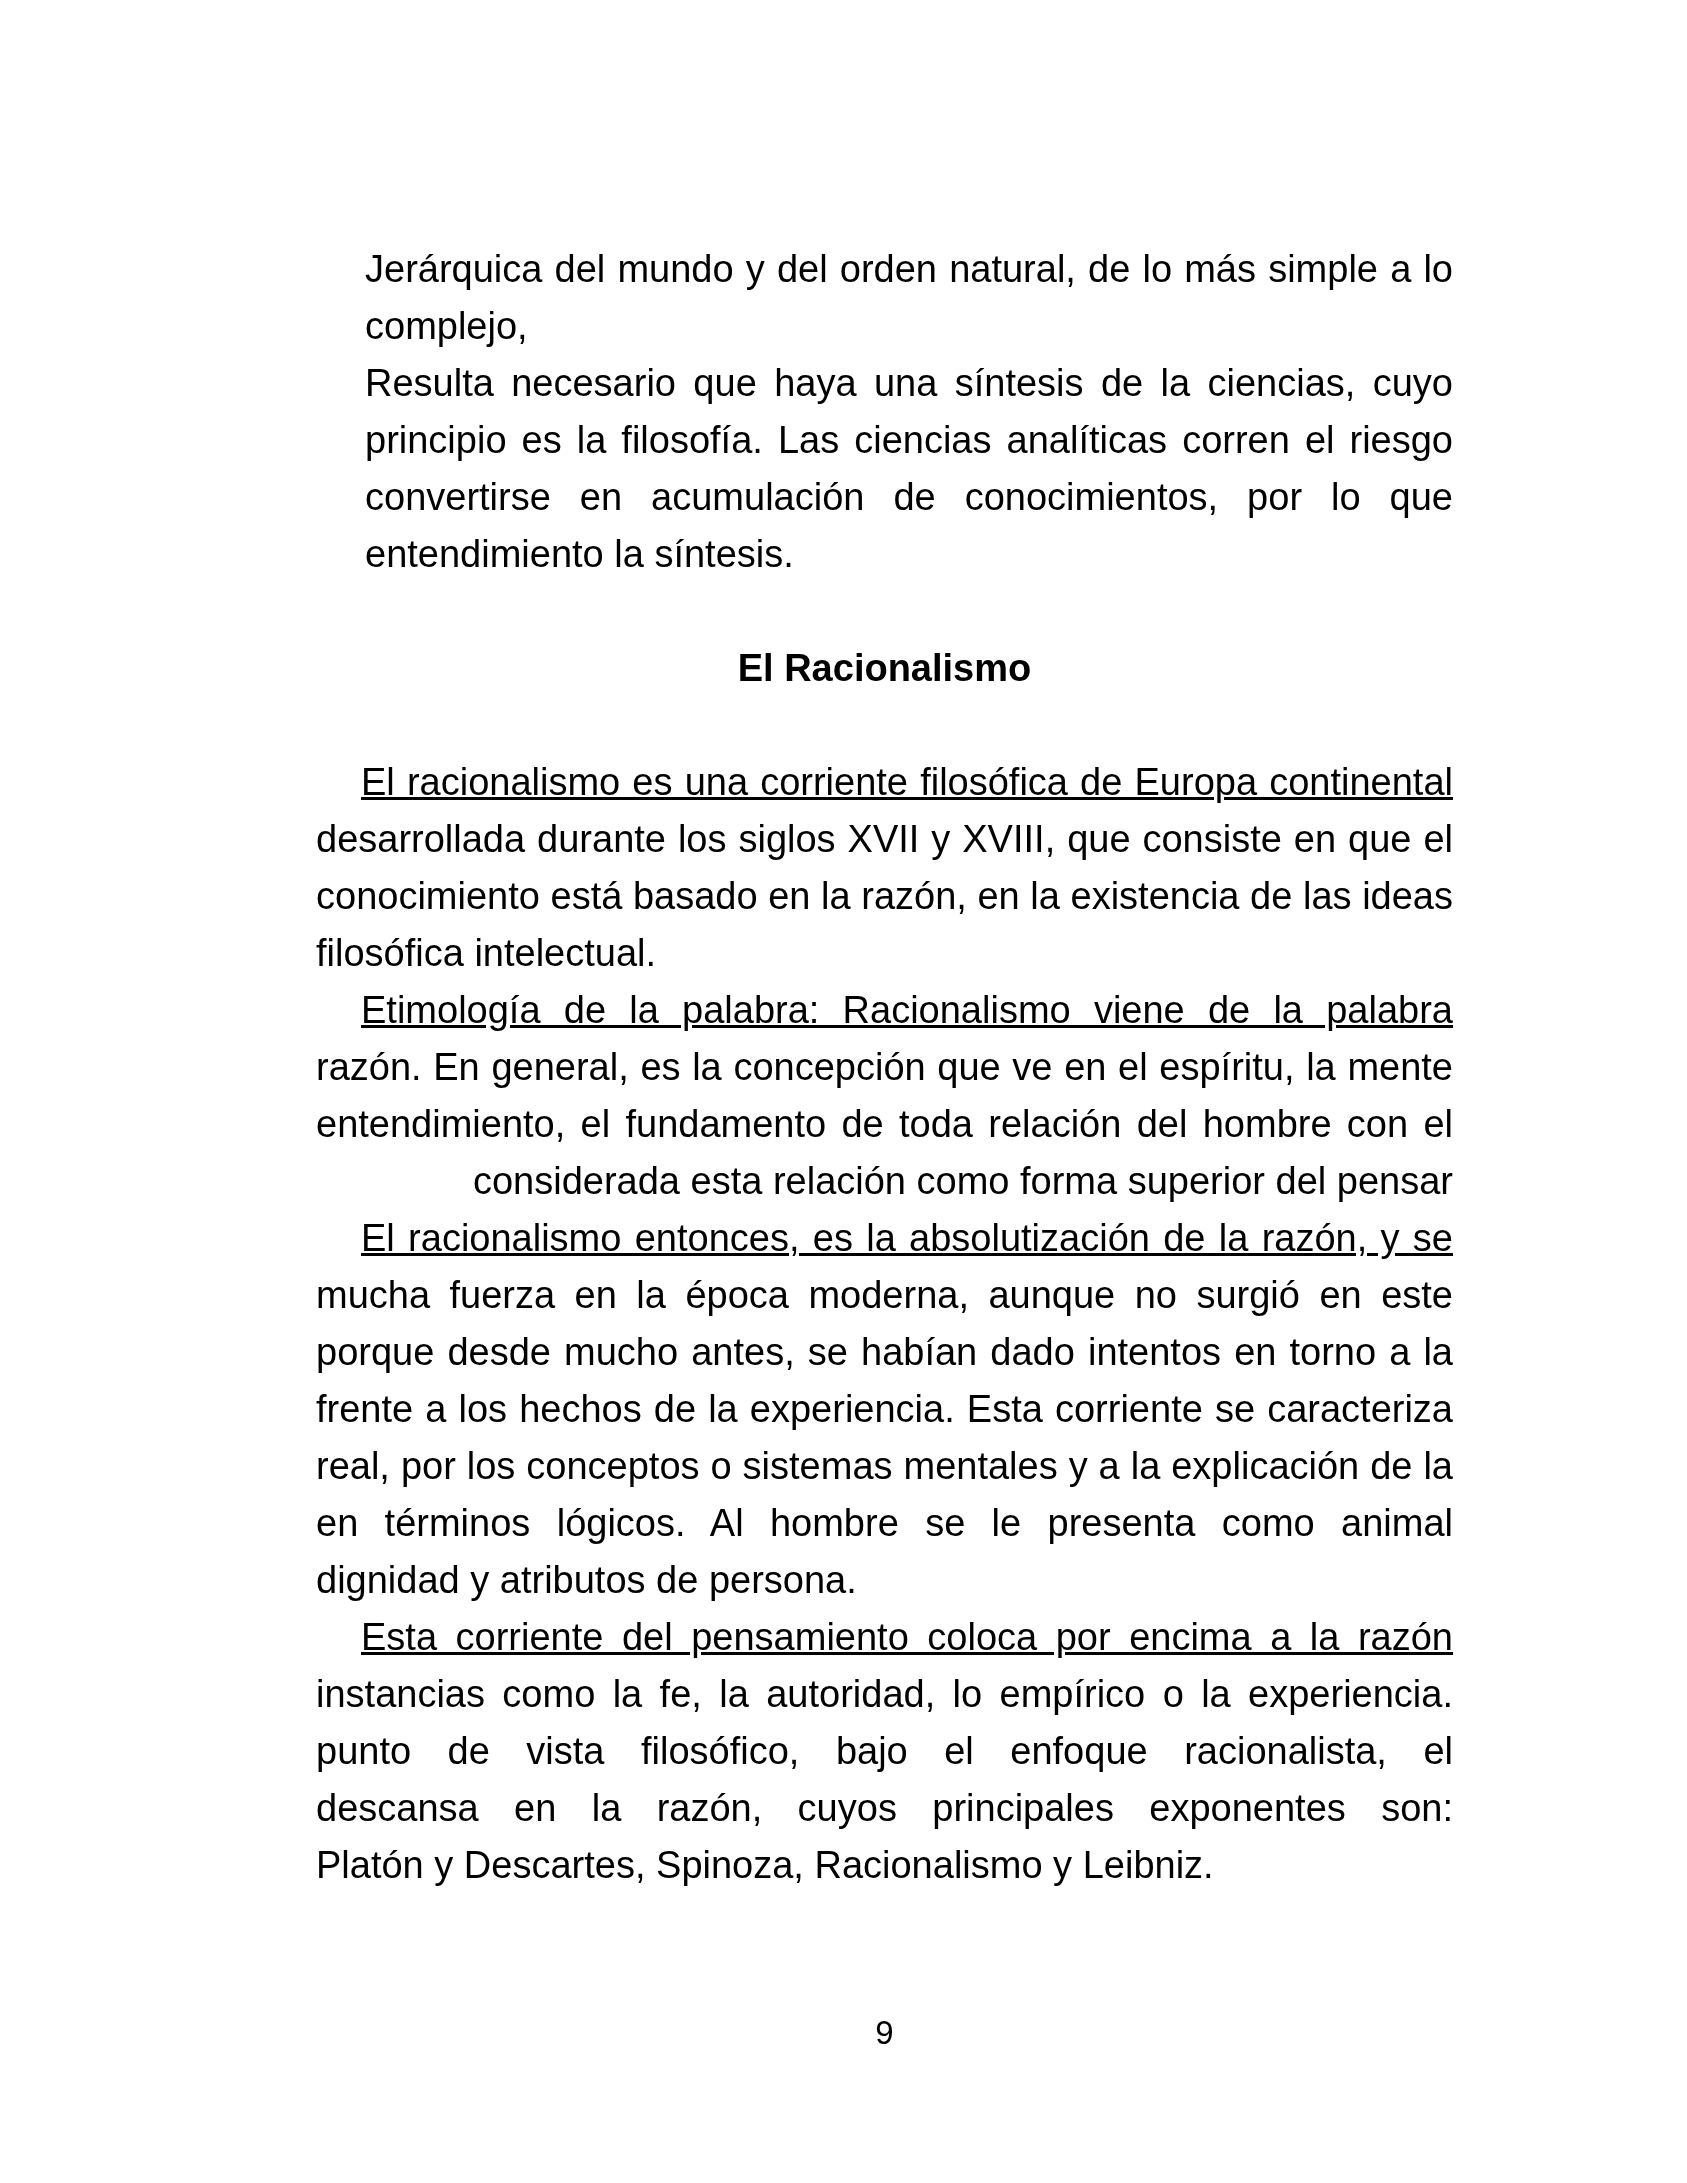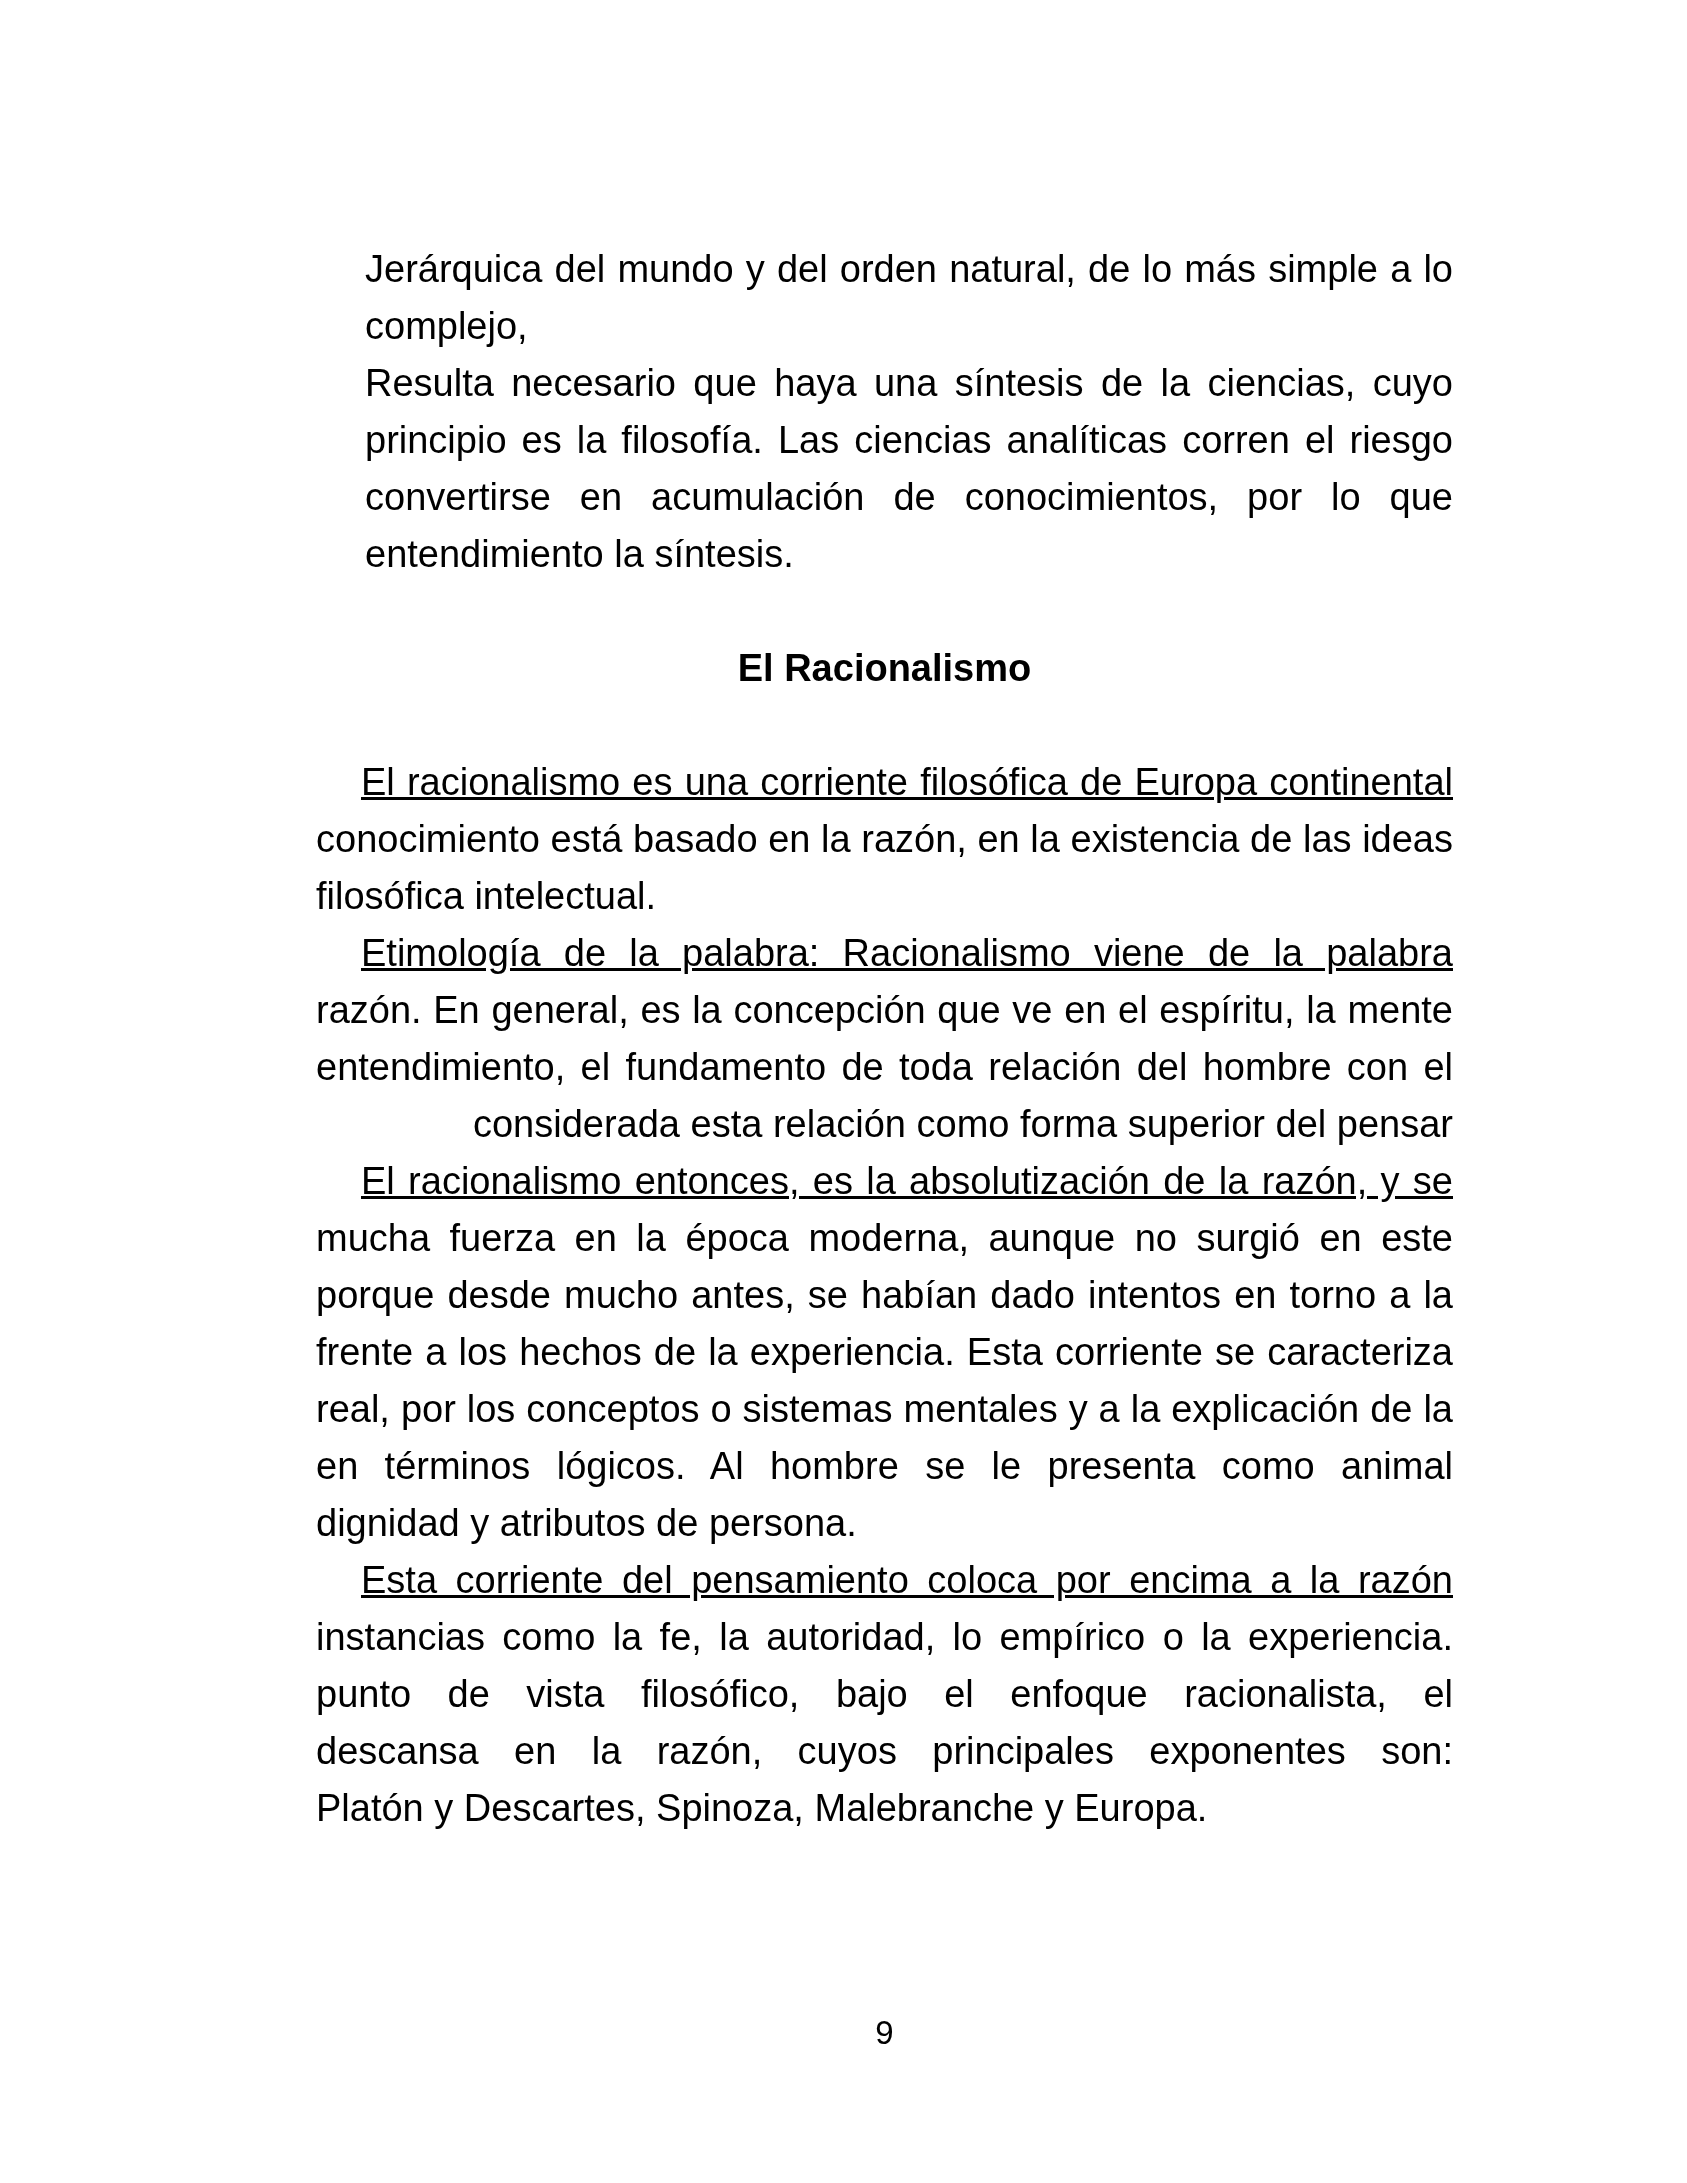--- a/index.html
+++ b/index.html
@@ -64,20 +64,21 @@
         <div class="line with-marker">Resulta necesario que haya una síntesis de la ciencias, cuyo centro o</div>
         <div class="line">principio es la filosofía. Las ciencias analíticas corren el riesgo de</div>
         <div class="line">convertirse en acumulación de conocimientos, por lo que sistemas</div>
         <div class="line last">entendimiento la síntesis.</div>
       </div>
       <div class="blank-line"></div>
       <div class="section-heading">El Racionalismo</div>
       <div class="blank-line"></div>
       <div class="paragraph">
         <div class="line first-indent">El racionalismo es una corriente filosófica de Europa continental</div>
+        <div class="line">desarrollada durante los siglos XVII y XVIII, que consiste en que el</div>
         <div class="line">conocimiento está basado en la razón, en la existencia de las ideas y de la</div>
         <div class="line last">filosófica intelectual.</div>
       </div>
       <div class="paragraph">
         <div class="line first-indent">Etimología de la palabra: Racionalismo viene de la palabra latina “ratio” =</div>
         <div class="line">razón. En general, es la concepción que ve en el espíritu, la mente y el</div>
         <div class="line">entendimiento, el fundamento de toda relación del hombre con el mundo</div>
         <div class="line last">considerada esta relación como forma superior del pensar humano.</div>
       </div>
       <div class="paragraph">
@@ -87,18 +88,18 @@
         <div class="line">frente a los hechos de la experiencia. Esta corriente se caracteriza por lo</div>
         <div class="line">real, por los conceptos o sistemas mentales y a la explicación de la ciencia</div>
         <div class="line">en términos lógicos. Al hombre se le presenta como animal pensante, con</div>
         <div class="line last">dignidad y atributos de persona.</div>
       </div>
       <div class="paragraph">
         <div class="line first-indent">Esta corriente del pensamiento coloca por encima a la razón sobre otras</div>
         <div class="line">instancias como la fe, la autoridad, lo empírico o la experiencia. Desde el</div>
         <div class="line">punto de vista filosófico, bajo el enfoque racionalista, el conocimiento</div>
         <div class="line">descansa en la razón, cuyos principales exponentes son: Parménides,</div>
-        <div class="line last">Platón y Descartes, Spinoza, Malebranche y Europa.</div>
+        <div class="line last">Platón y Descartes, Spinoza, Racionalismo y Leibniz.</div>
       </div>
     </div>
   <div class="page-footer">9</div>
 </div>
 
 
 </body></html>

